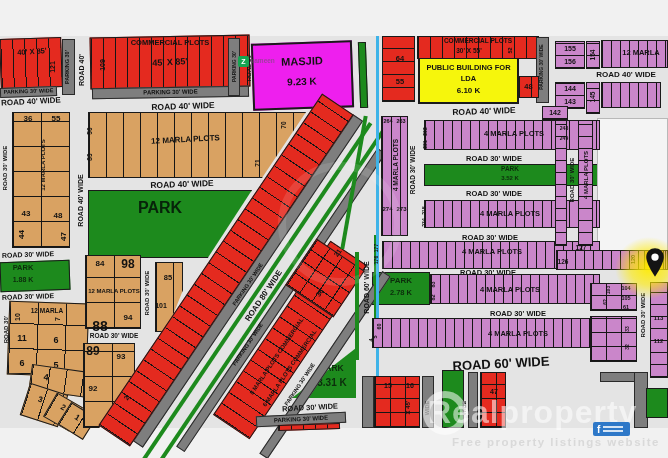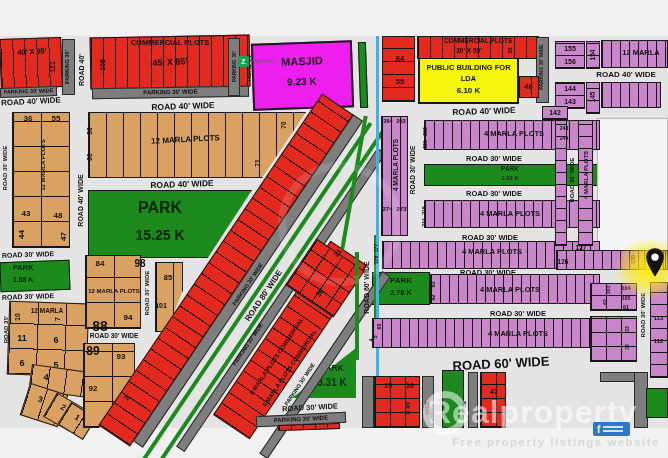--- a/index.html
+++ b/index.html
@@ -34,21 +34,20 @@
   <div class="lbl" style="left:262px;top:55px;width:80px;height:14px;font-size:11px;transform:rotate(-2deg);">MASJID</div>
   <div class="lbl" style="left:262px;top:76px;width:80px;height:13px;font-size:10px;transform:rotate(-2deg);">9.23 K</div>
 
   <div class="blk" style="left:418px;top:57px;width:101px;height:47px;background:#f6f60c;border-width:2px;"></div>
   <div class="lbl" style="left:420px;top:63px;width:97px;height:10px;font-size:7.5px;">PUBLIC BUILDING FOR</div>
   <div class="lbl" style="left:420px;top:74px;width:97px;height:10px;font-size:7.5px;">LDA</div>
   <div class="lbl" style="left:420px;top:86px;width:97px;height:11px;font-size:8px;">6.10 K</div>
 
   <div class="blk" style="left:88px;top:190px;width:164px;height:68px;background:#1d8a1d;clip-path:polygon(0 0,100% 0,73% 100%,0 100%);"></div>
   <div class="park-txt" style="left:112px;top:200px;width:96px;font-size:16px;color:#07230a;">PARK</div>
-  <div class="park-txt" style="left:106px;top:228px;width:108px;font-size:14px;color:#07230a;">15.25 K</div>
 
   <div class="blk" style="left:0px;top:261px;width:70px;height:30px;background:#1d8a1d;transform:rotate(-2deg);"></div>
   <div class="park-txt" style="left:2px;top:264px;width:42px;font-size:7.5px;">PARK</div>
   <div class="park-txt" style="left:0px;top:276px;width:46px;font-size:7px;">1.88 K</div>
 
   <div class="blk" style="left:424px;top:164px;width:176px;height:22px;background:#1d8a1d;"></div>
   <div class="park-txt" style="left:480px;top:166px;width:60px;font-size:6.5px;">PARK</div>
   <div class="park-txt" style="left:480px;top:175px;width:60px;font-size:6px;">3.52 K</div>
 
   <div class="blk" style="left:372px;top:272px;width:58px;height:33px;background:#1d8a1d;"></div>
@@ -136,21 +135,21 @@
       <div class="blk c-tan" style="left: 30px; top: 368px; width: 60px; height: 26px; transform: rotate(8deg);"></div>
       <div class="lbl" style="left: 34px; top: 371px; width: 24px; height: 14px; transform: rotate(8deg); font-size: 9px;">4</div>
       <div class="blk c-tan" style="left: 24px; top: 388px; width: 40px; height: 34px; transform: rotate(18deg);"></div>
       <div class="lbl" style="left: 30px; top: 394px; width: 20px; height: 13px; transform: rotate(18deg); font-size: 8px;">3</div>
       <div class="blk c-tan" style="left: 48px; top: 398px; width: 30px; height: 28px; transform: rotate(30deg);"></div>
       <div class="lbl" style="left: 54px; top: 402px; width: 18px; height: 12px; transform: rotate(30deg); font-size: 8px;">2</div>
       <div class="blk c-tan" style="left: 62px; top: 408px; width: 30px; height: 26px; transform: rotate(32deg);"></div>
       <div class="lbl" style="left: 68px; top: 412px; width: 18px; height: 12px; transform: rotate(32deg); font-size: 8px;">1</div>
       <div class="blk c-tang" style="left: 85px; top: 255px; width: 56px; height: 74px;"></div>
       <div class="lbl" style="left: 88px; top: 258px; width: 24px; height: 13px; font-size: 8px;">84</div>
-      <div class="lbl" style="left: 128px; top: 258px; width: 24px; height: 13px; font-size: 10px;">98</div>
+      <div class="lbl" style="left: 116px; top: 258px; width: 24px; height: 13px; font-size: 12px;">98</div>
       <div class="lbl" style="left: 84px; top: 287px; width: 60px; height: 9px; font-size: 6px;">12 MARLA PLOTS</div>
       <div class="lbl" style="left: 88px; top: 320px; width: 24px; height: 13px; font-size: 14px;">88</div>
       <div class="lbl" style="left: 116px; top: 312px; width: 24px; height: 13px; font-size: 8px;">94</div>
       <div class="lbl" style="left: 84px; top: 331px; width: 60px; height: 10px; font-size: 6.5px;">ROAD 30' WIDE</div>
       <div class="blk c-tang" style="left: 83px; top: 343px; width: 52px; height: 85px; clip-path: polygon(0px 0px, 100% 0px, 100% 38%, 31% 100%, 0px 100%);"></div>
       <div class="lbl" style="left: 82px; top: 345px; width: 22px; height: 12px; font-size: 12px;">89</div>
       <div class="lbl" style="left: 110px; top: 351px; width: 22px; height: 12px; font-size: 8px;">93</div>
       <div class="lbl" style="left: 82px; top: 383px; width: 22px; height: 12px; font-size: 8px;">92</div>
       <div class="lbl" style="left: 116px; top: 288px; width: 62px; height: 10px; transform: rotate(-90deg); font-size: 6px;">ROAD 30' WIDE</div>
       <div class="blk c-tan" style="left: 155px; top: 262px; width: 28px; height: 70px; clip-path: polygon(0px 0px, 100% 0px, 100% 40%, 40% 100%, 0px 100%);"></div>

